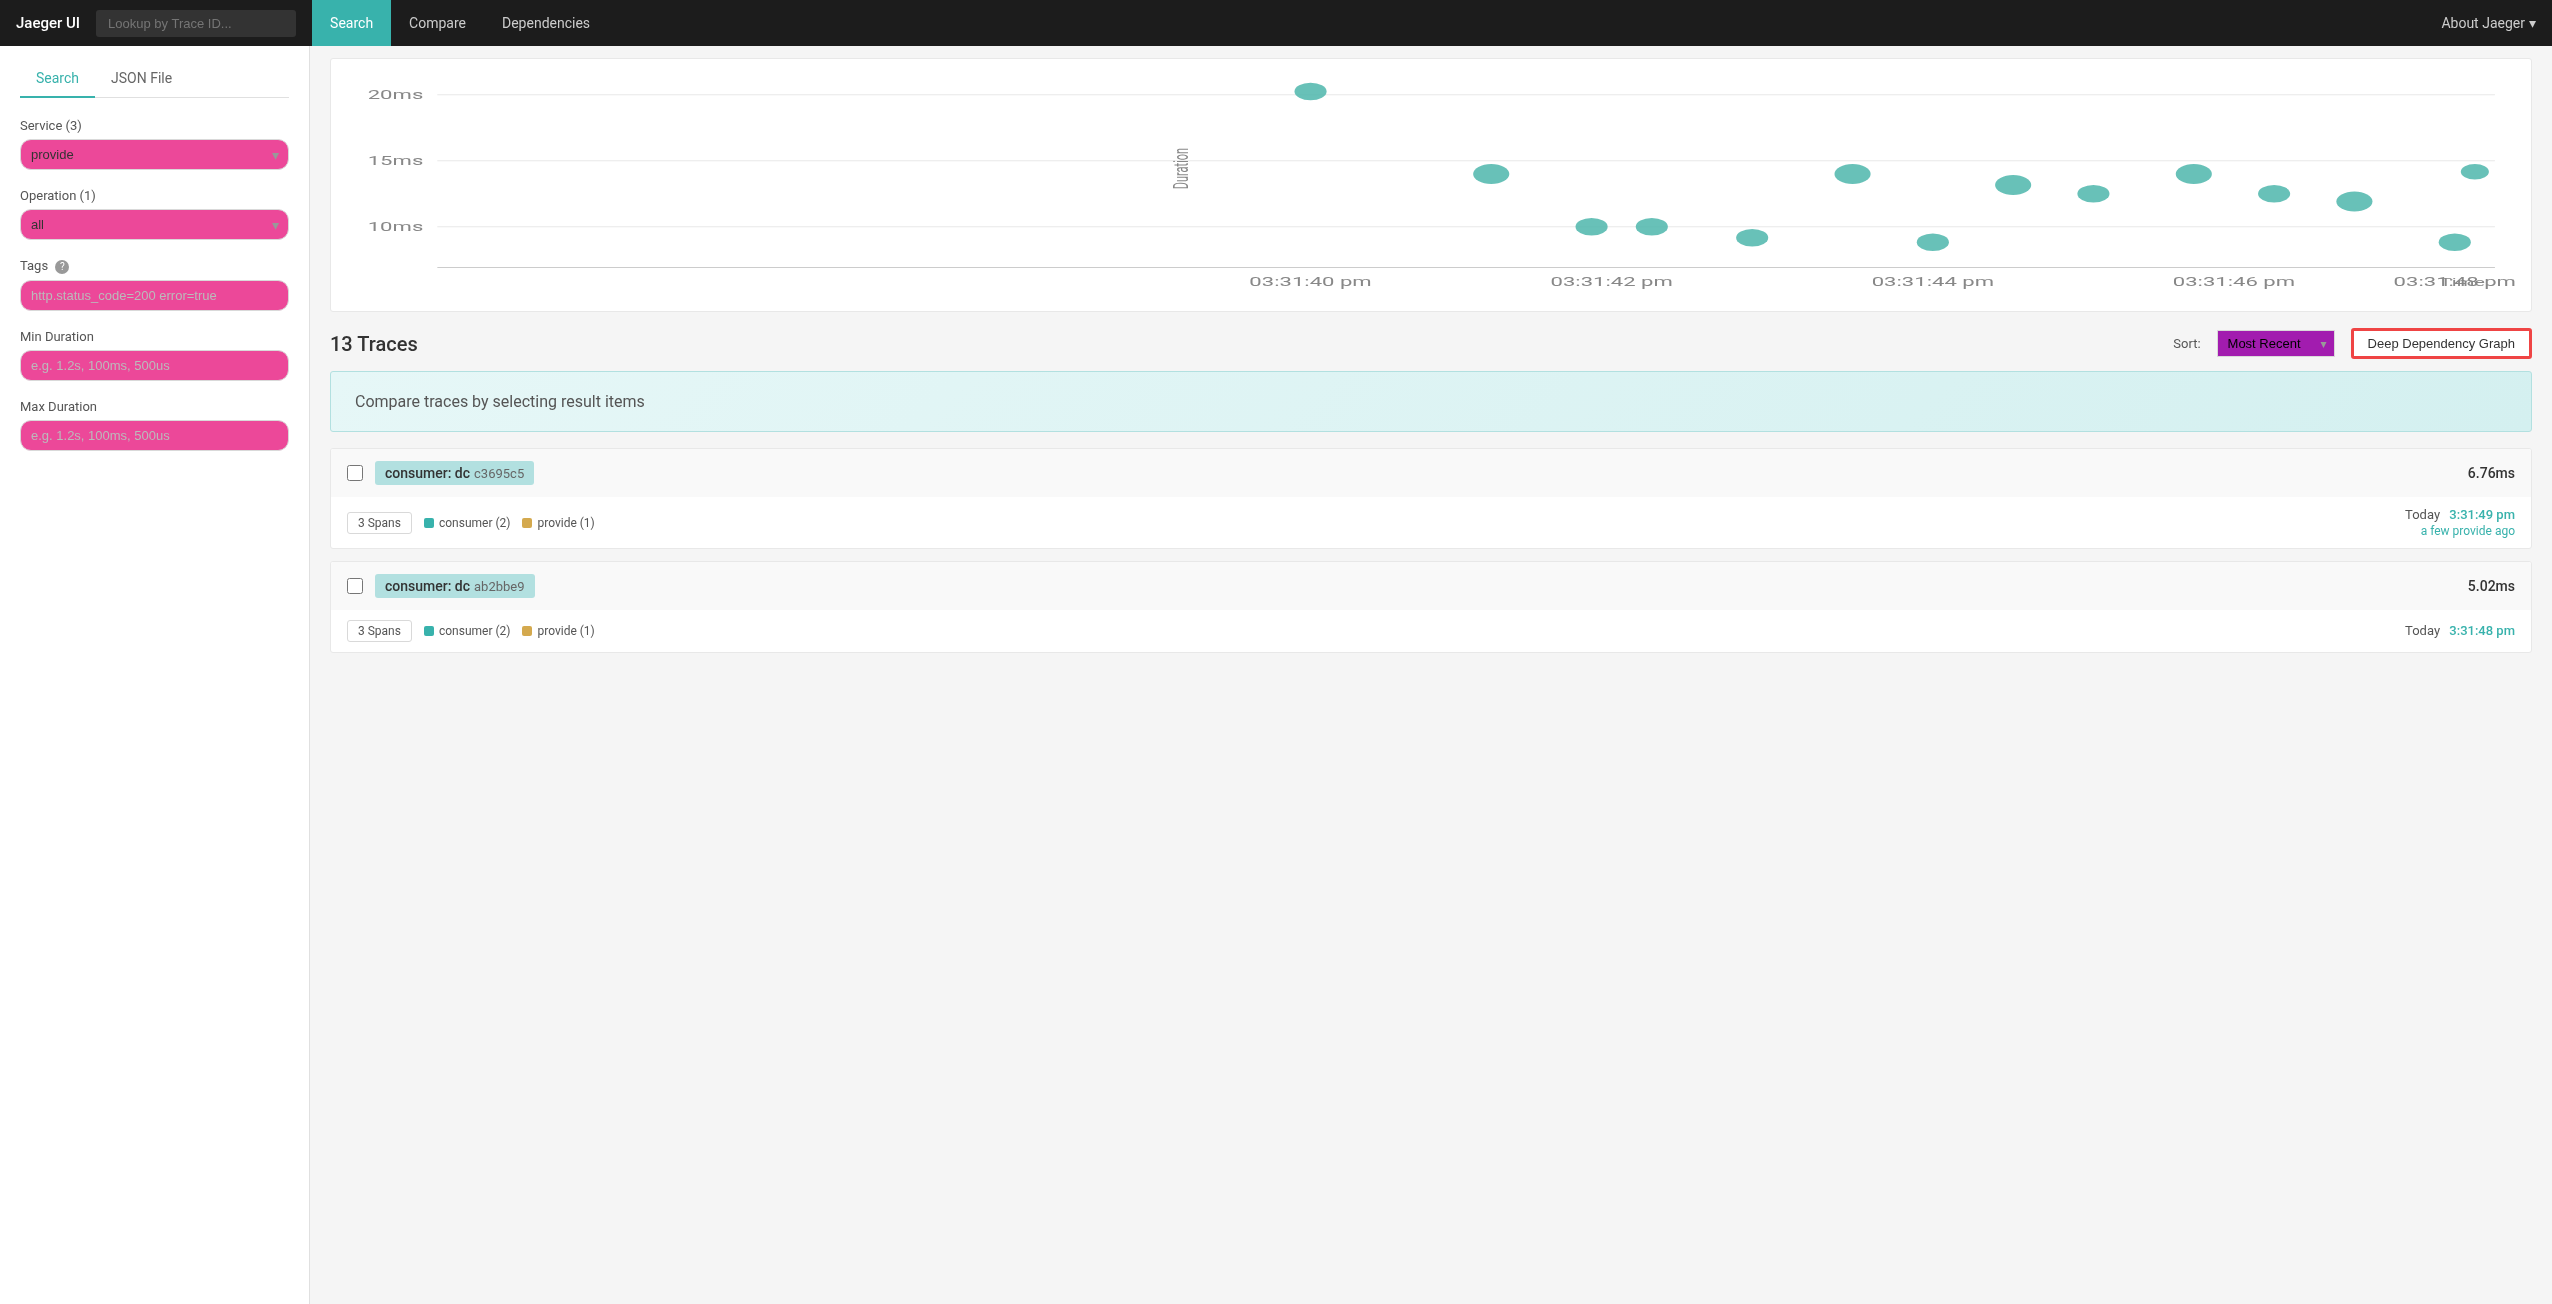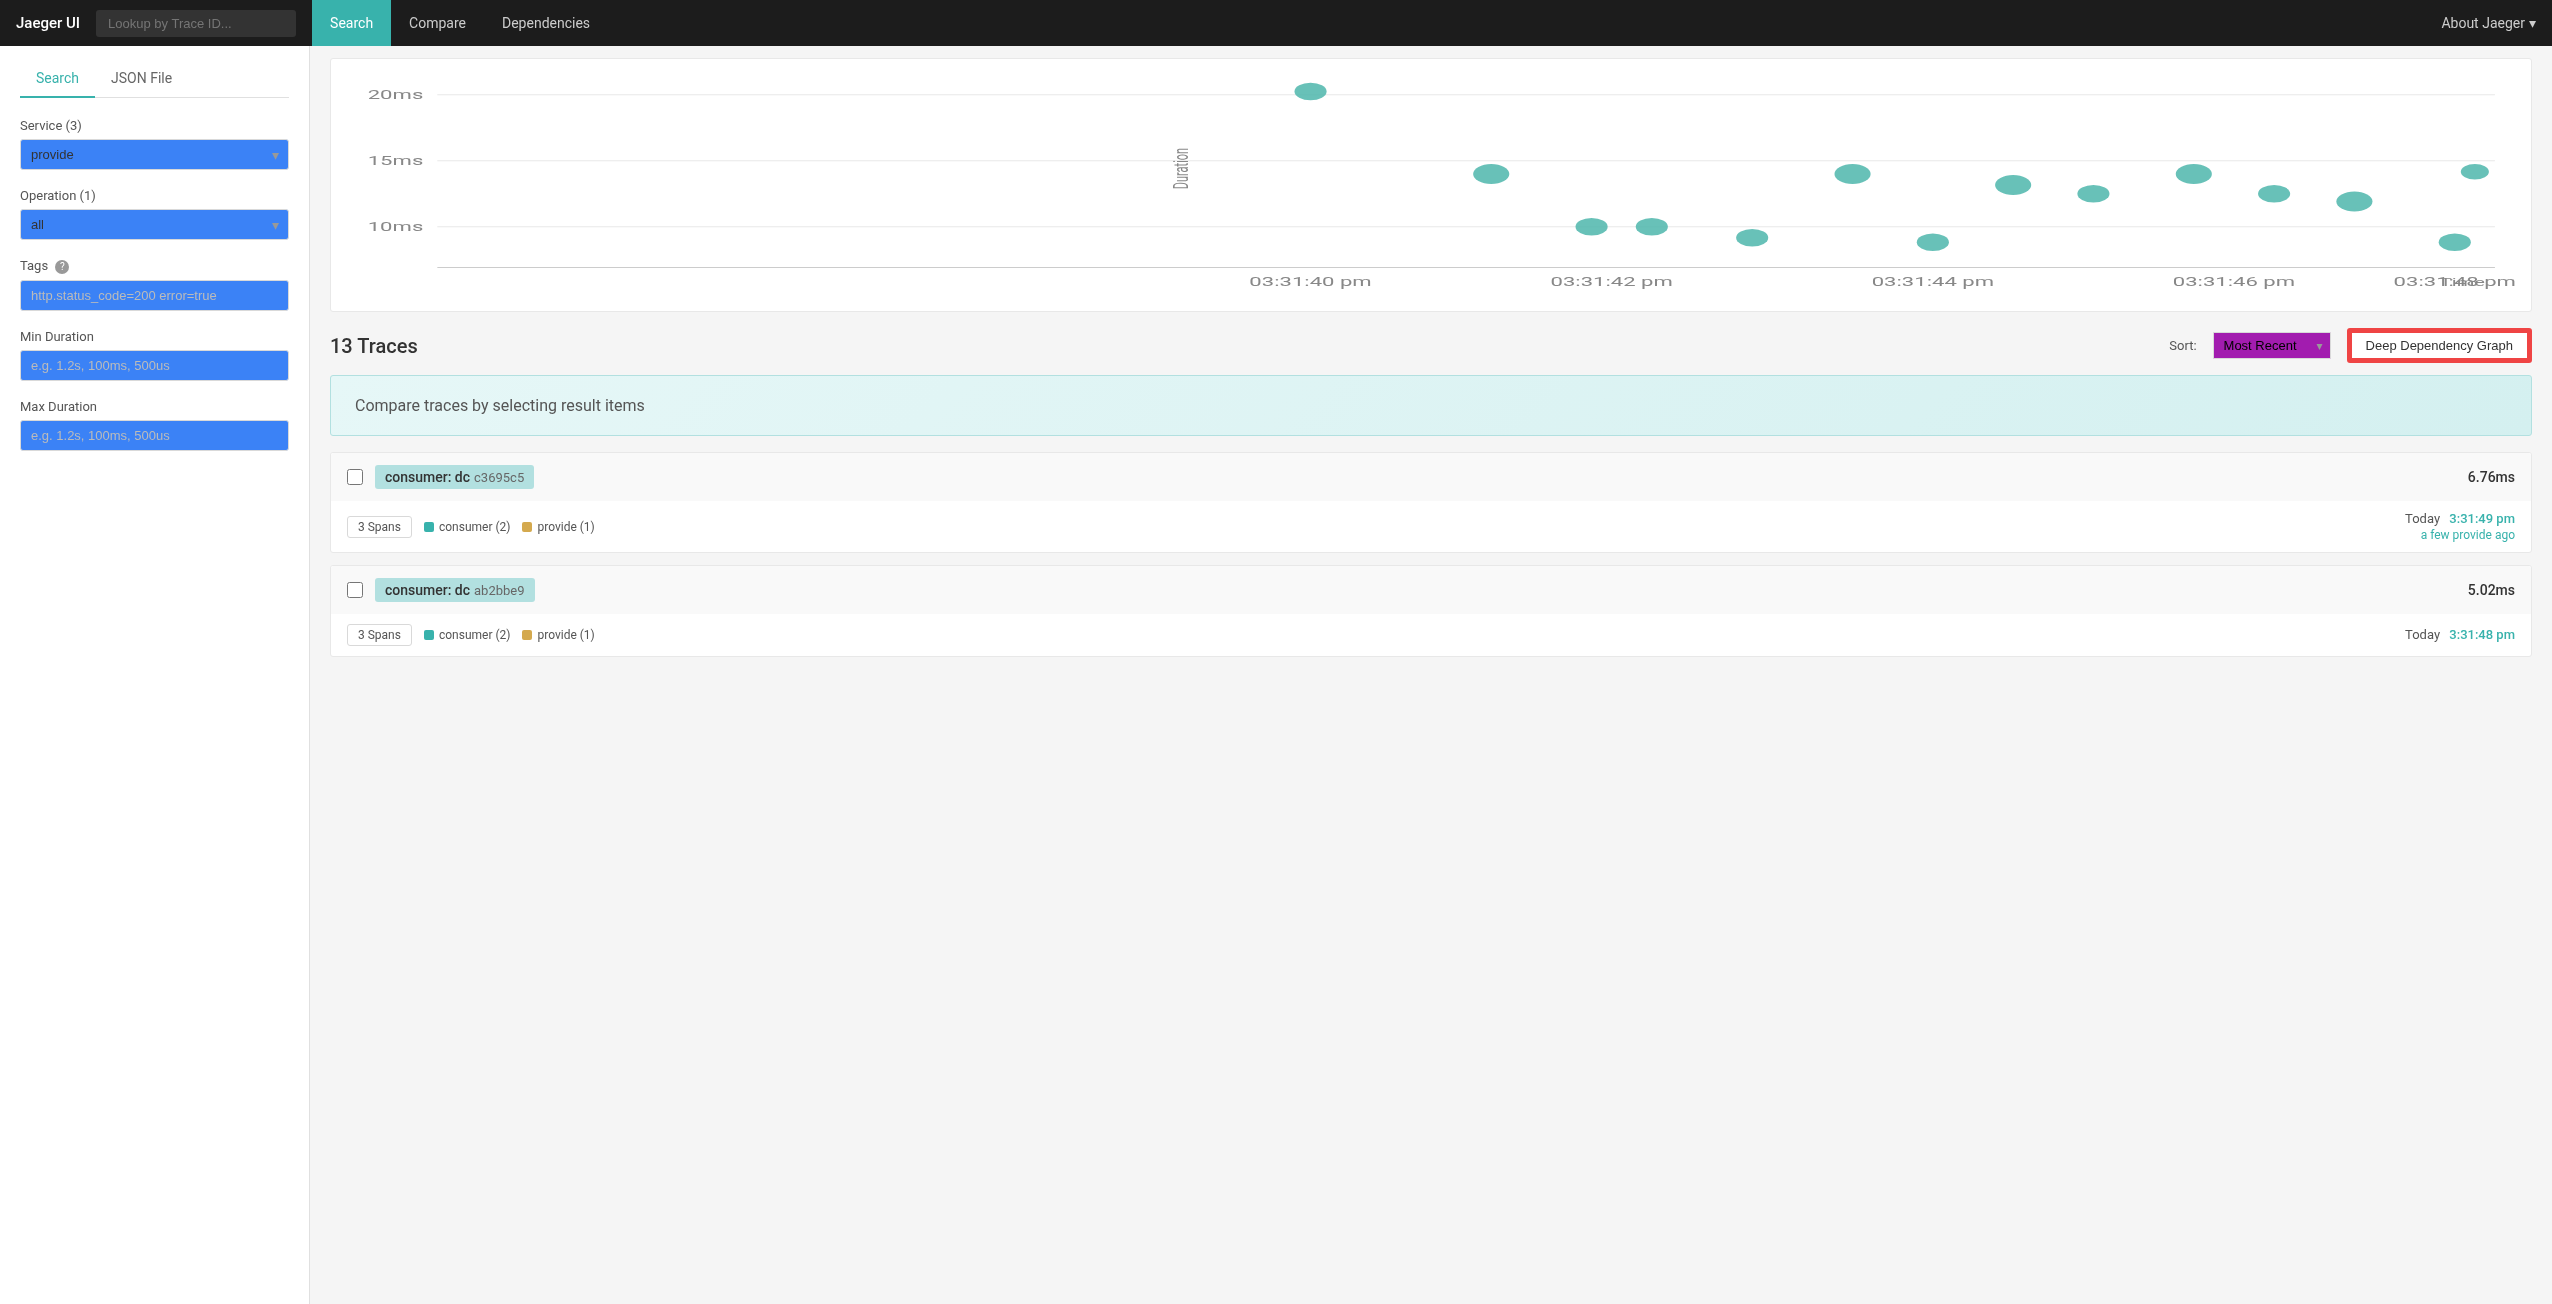--- a/index.html
+++ b/index.html
@@ -110,24 +110,24 @@
       font-size: 10px;
       text-align: center;
       line-height: 14px;
       margin-left: 4px;
       cursor: pointer;
     }
     .form-select, .form-input {
       width: 100%;
       padding: 7px 10px;
       border: 1px solid #d9d9d9;
-      border-radius: 3px;
+      border-radius: 11px;
       font-size: 13px;
       color: #333;
-      background: #3b82f6;
+      background: #ec4899;
       appearance: none;
       outline: none;
     }
     .form-select { background-image: none; cursor: pointer; }
     .select-wrapper {
       position: relative;
     }
     .select-wrapper::after {
       content: '▾';
       position: absolute;
@@ -196,21 +196,21 @@
       content: '▾';
       position: absolute;
       right: 8px;
       top: 50%;
       transform: translateY(-50%);
       color: #999;
       pointer-events: none;
       font-size: 12px;
     }
     .ddg-btn {
-      border: 5px solid #ef4444;
+      border: 3px solid #ef4444;
       border-radius: 3px;
       padding: 5px 14px;
       font-size: 13px;
       background: #fff;
       cursor: pointer;
       color: #333;
     }
 
     
     .compare-banner {

